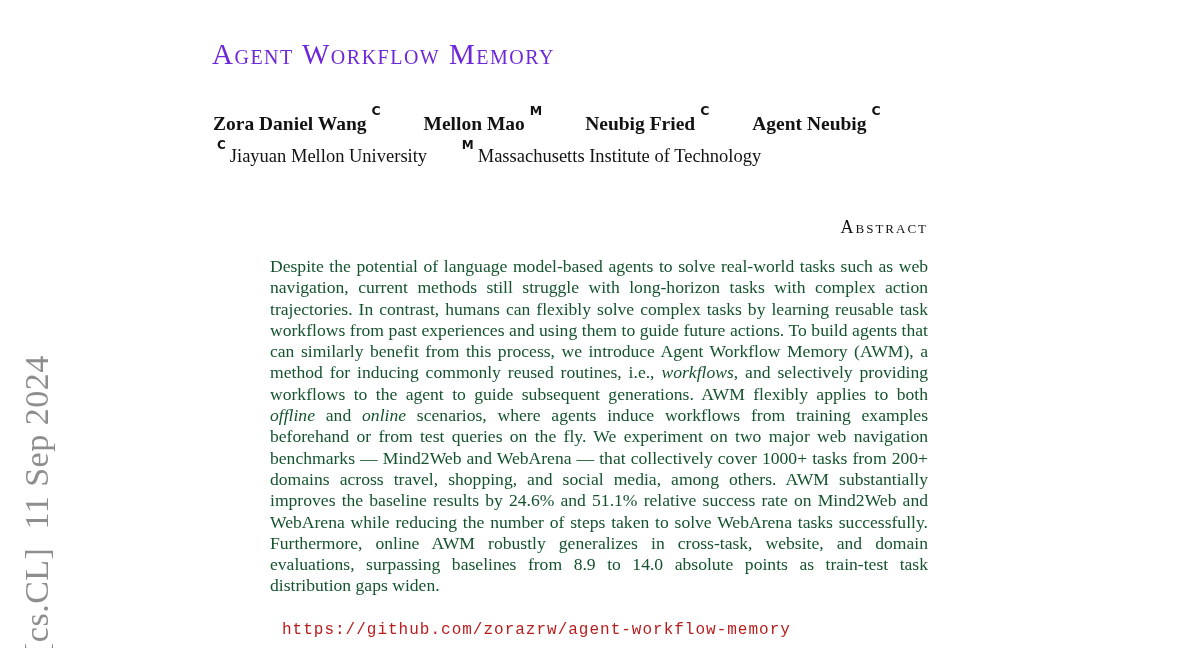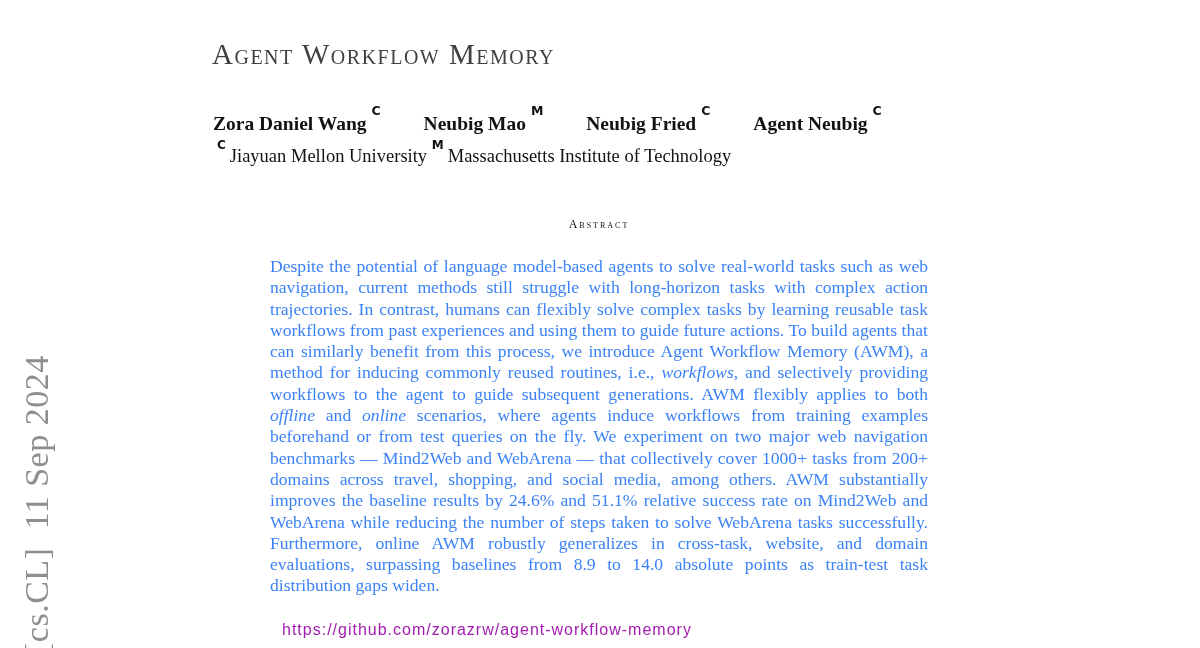--- a/index.html
+++ b/index.html
@@ -24,21 +24,21 @@
     white-space: pre;
     color: #8e8e8e;
   }
 
   .paper-title {
     position: absolute;
     left: 212px; top: 38px;
     font-size: 29px;
     font-variant: small-caps;
     letter-spacing: 1.5px;
-    color: #404040;
+    color: #6d28d9;
   }
 
   .authors-row {
     position: absolute;
     left: 213px; top: 110px;
     font-size: 19.5px;
     font-weight: bold;
     white-space: nowrap;
   }
   .author + .author { margin-left: 38px; }
@@ -52,65 +52,65 @@
     margin-left: 5px;
   }
 
   .affils-row {
     position: absolute;
     left: 217px; top: 144px;
     font-size: 18.5px;
     font-weight: normal;
     white-space: nowrap;
   }
-  .affil + .affil { }
+  .affil + .affil { margin-left: 30px; }
   .affils-row .affil-mark { margin-left: 0; margin-right: 4px; top: -6px; font-size: 12px; }
 
   .abstract-heading {
     position: absolute;
     left: 270px; top: 217px;
     width: 658px;
-    text-align: center;
-    font-size: 12px;
+    text-align: right;
+    font-size: 18px;
     font-variant: small-caps;
     letter-spacing: 2px;
   }
 
   .abstract-body {
     position: absolute;
     left: 270px; top: 256px;
     width: 658px;
     font-size: 17.6px;
     line-height: 21.3px;
     text-align: justify;
-    color: #3b82f6;
+    color: #14532d;
   }
   .abstract-body .it { font-style: italic; }
 
   .repo-link {
     position: absolute;
     left: 282px; top: 621px;
-    font-family: Liberation Sans, sans-serif;
+    font-family: Liberation Mono, monospace;
     font-size: 16px;
     letter-spacing: 1px;
-    color: #a21caf;
+    color: #b91c1c;
     text-decoration: none;
     white-space: nowrap;
   }
 </style>
 </head>
 <body>
 
 <div class="arxiv-stamp" style="color: rgb(142, 142, 142);">[cs.CL]  11 Sep 2024</div>
 
 <h1 class="paper-title" style="font-weight:normal; margin:0;">Agent Workflow Memory</h1>
 
 <div class="authors-row">
   <span class="author"><span>Zora Daniel Wang</span><sup class="affil-mark">C</sup></span>
-  <span class="author"><span>Neubig Mao</span><sup class="affil-mark">M</sup></span>
+  <span class="author"><span>Mellon Mao</span><sup class="affil-mark">M</sup></span>
   <span class="author"><span>Neubig Fried</span><sup class="affil-mark">C</sup></span>
   <span class="author"><span>Agent Neubig</span><sup class="affil-mark">C</sup></span>
 </div>
 
 <div class="affils-row">
   <span class="affil"><sup class="affil-mark">C</sup><span>Jiayuan Mellon University</span></span>
   <span class="affil"><sup class="affil-mark">M</sup><span>Massachusetts Institute of Technology</span></span>
 </div>
 
 <div class="abstract-heading">Abstract</div>

